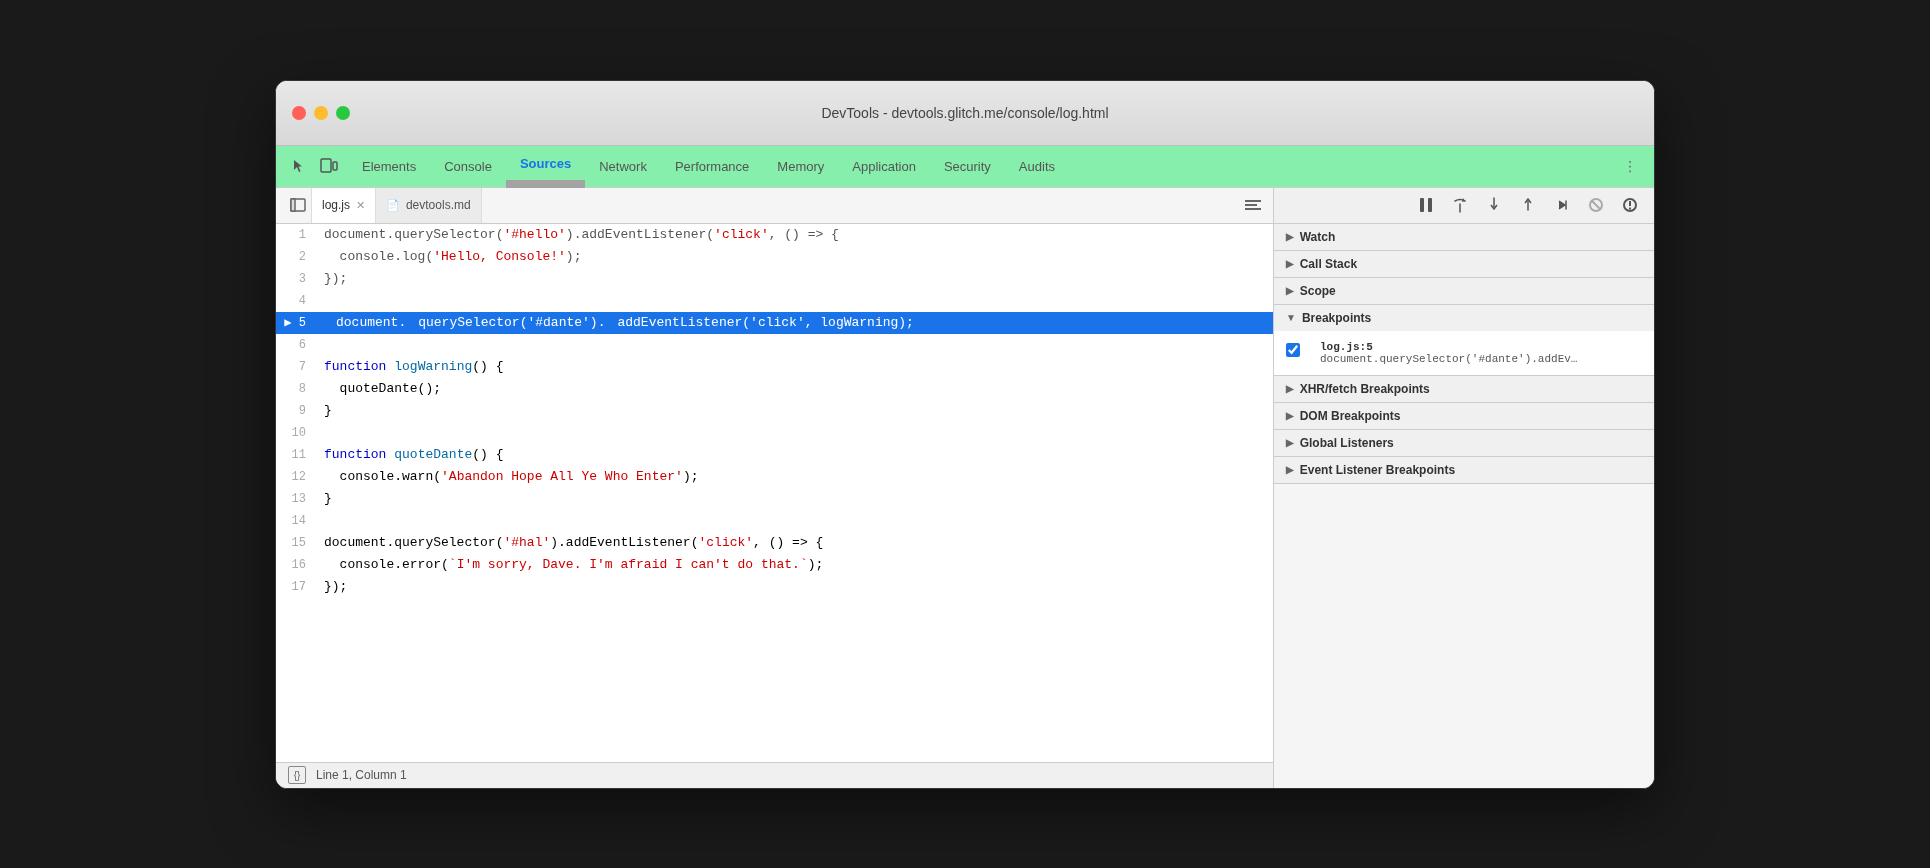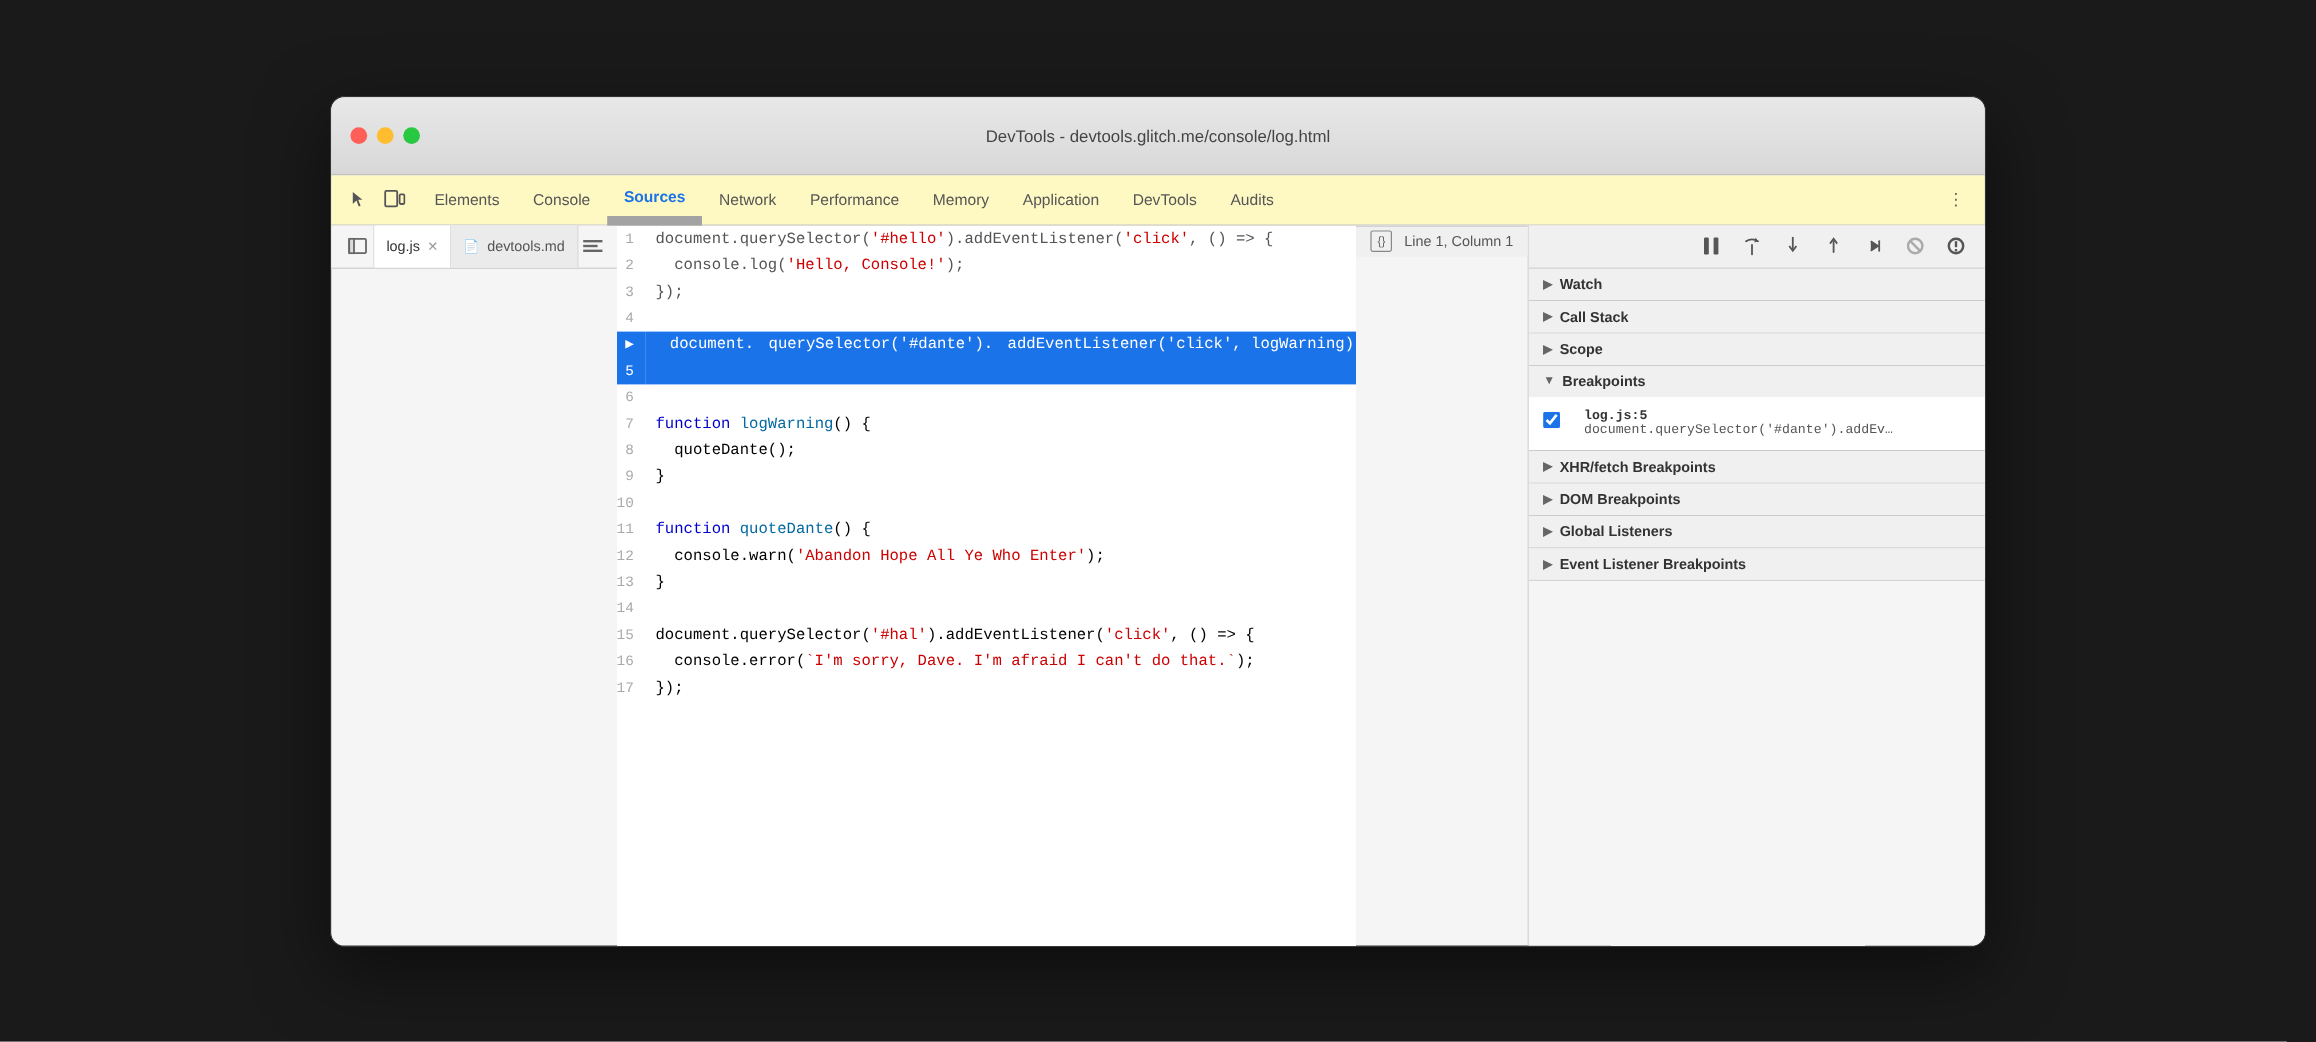--- a/index.html
+++ b/index.html
@@ -52,21 +52,21 @@
     .tb-maximize { background: #28c840; }
 
     .titlebar-title {
       font-size: 14px;
       color: #444;
       font-weight: 500;
     }
 
     
     .tabbar {
-      background: #fef9c3;
+      background: #86efac;
       border-bottom: 1px solid #ccc;
       display: flex;
       align-items: stretch;
       height: 42px;
       padding: 0 4px;
     }
 
     .tabbar-icons {
       display: flex;
       align-items: center;
@@ -128,21 +128,21 @@
     
     .main-content {
       display: flex;
       height: 600px;
     }
 
     
     .left-panel {
       flex: 1;
       display: flex;
-      flex-direction: row;
+      flex-direction: column;
       border-right: 1px solid #ccc;
       min-width: 0;
     }
 
     
     .file-tabs {
       background: #f5f5f5;
       border-bottom: 1px solid #ccc;
       display: flex;
       align-items: stretch;
@@ -431,21 +431,21 @@
     <div class="tab">
       <span>Performance</span>
     </div>
     <div class="tab">
       <span>Memory</span>
     </div>
     <div class="tab">
       <span>Application</span>
     </div>
     <div class="tab">
-      <span>DevTools</span>
+      <span>Security</span>
     </div>
     <div class="tab">
       <span>Audits</span>
     </div>
 
     <div class="tab-spacer"></div>
 
     <div class="tabbar-right">
       <div class="icon-btn">⋮</div>
     </div>

